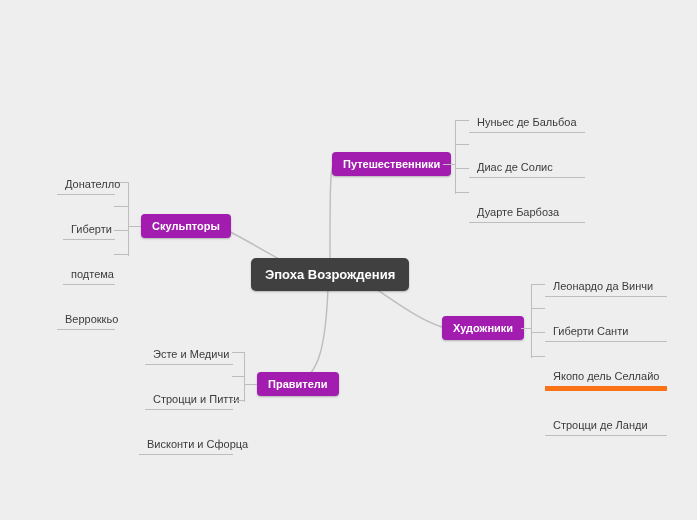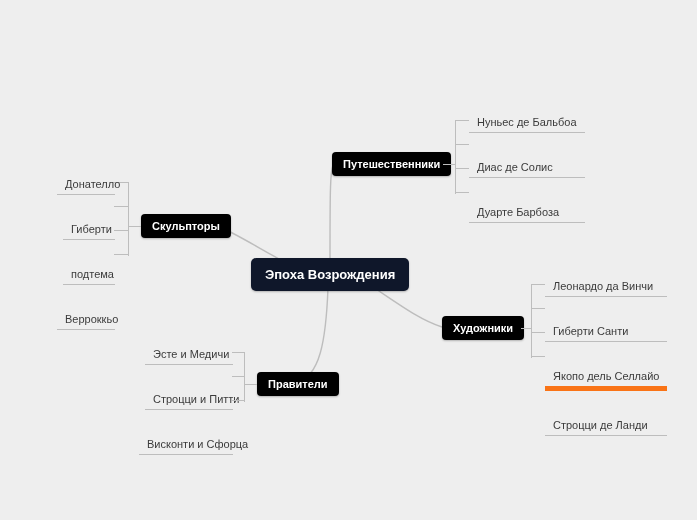--- a/index.html
+++ b/index.html
@@ -26,31 +26,31 @@
     width: 697px;
     height: 520px;
     pointer-events: none;
   }
   .node {
     position: absolute;
     box-sizing: border-box;
     white-space: nowrap;
   }
   .node.root {
-    background: #0f172a;
+    background: #404040;
     color: #ffffff;
     font-size: 13px;
     font-weight: bold;
     border-radius: 5px;
     padding: 9px 14px;
     text-align: center;
     box-shadow: 0 1px 2px rgba(0,0,0,0.25);
   }
   .node.branch {
-    background: #000000;
+    background: #a21caf;
     color: #ffffff;
     font-size: 11px;
     font-weight: bold;
     border-radius: 4px;
     padding: 6px 11px;
     text-align: center;
     box-shadow: 0 1px 2px rgba(0,0,0,0.25);
   }
   .node.leaf {
     color: #3b3b3b;

